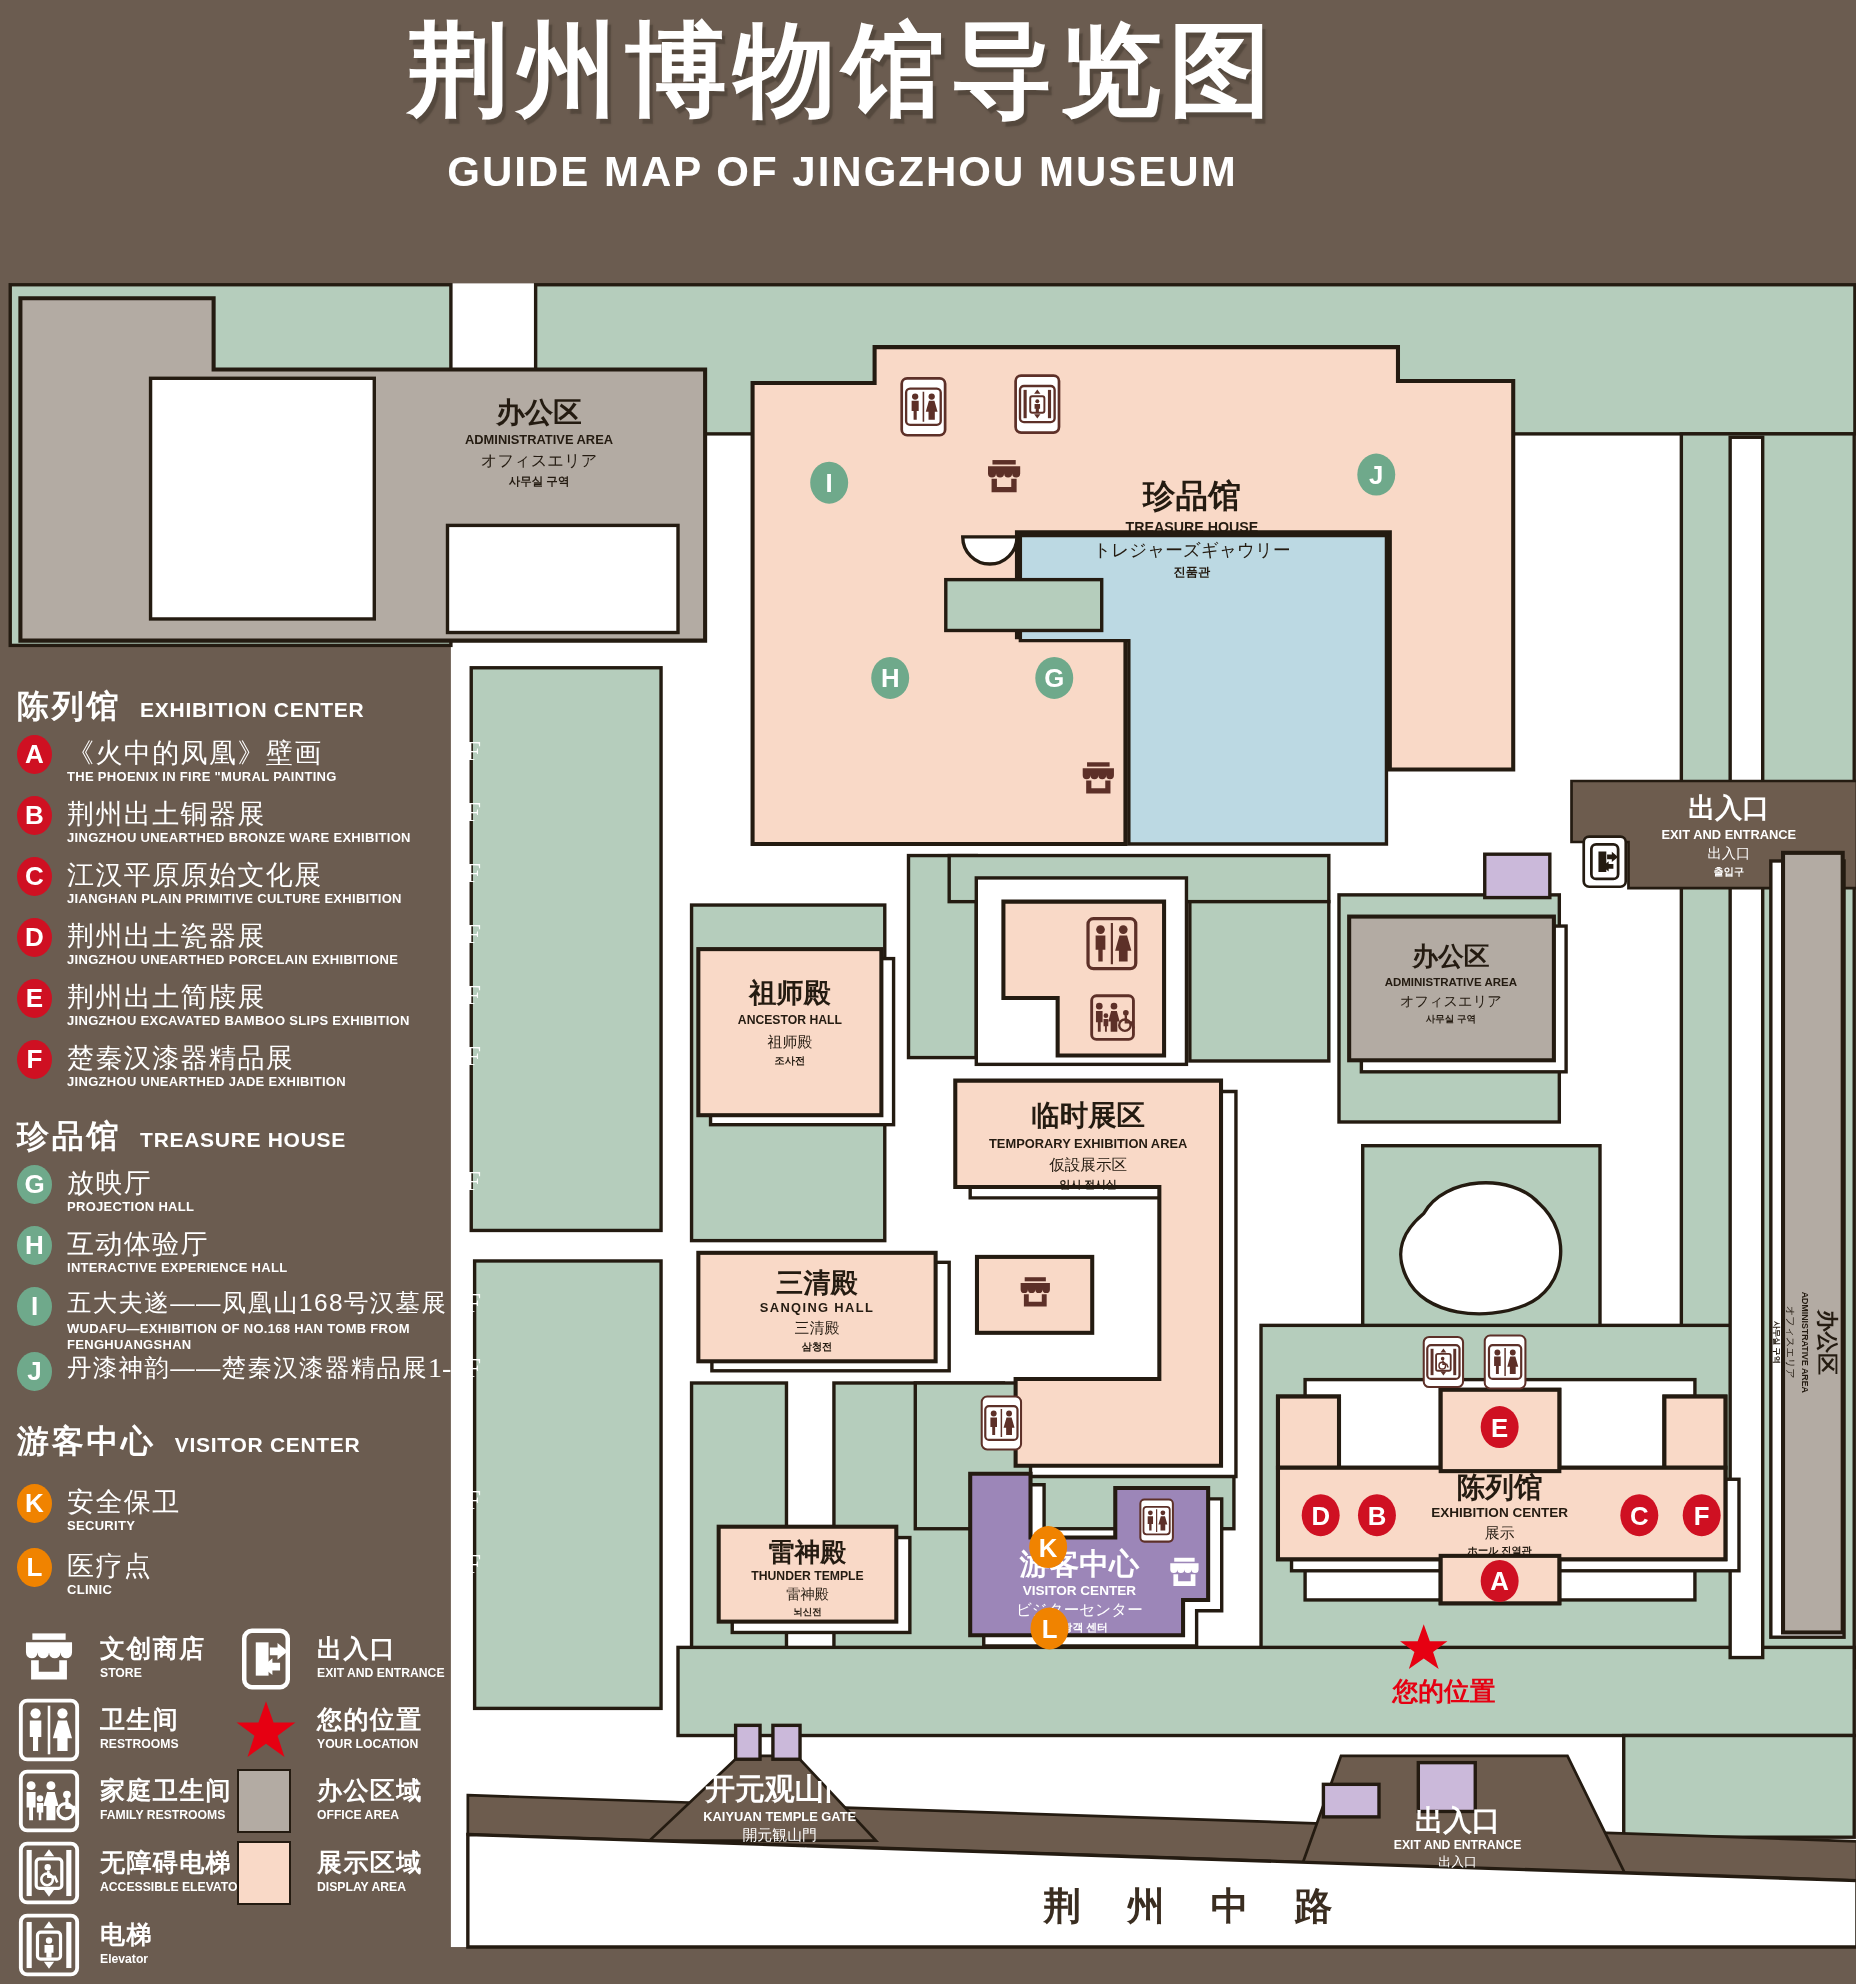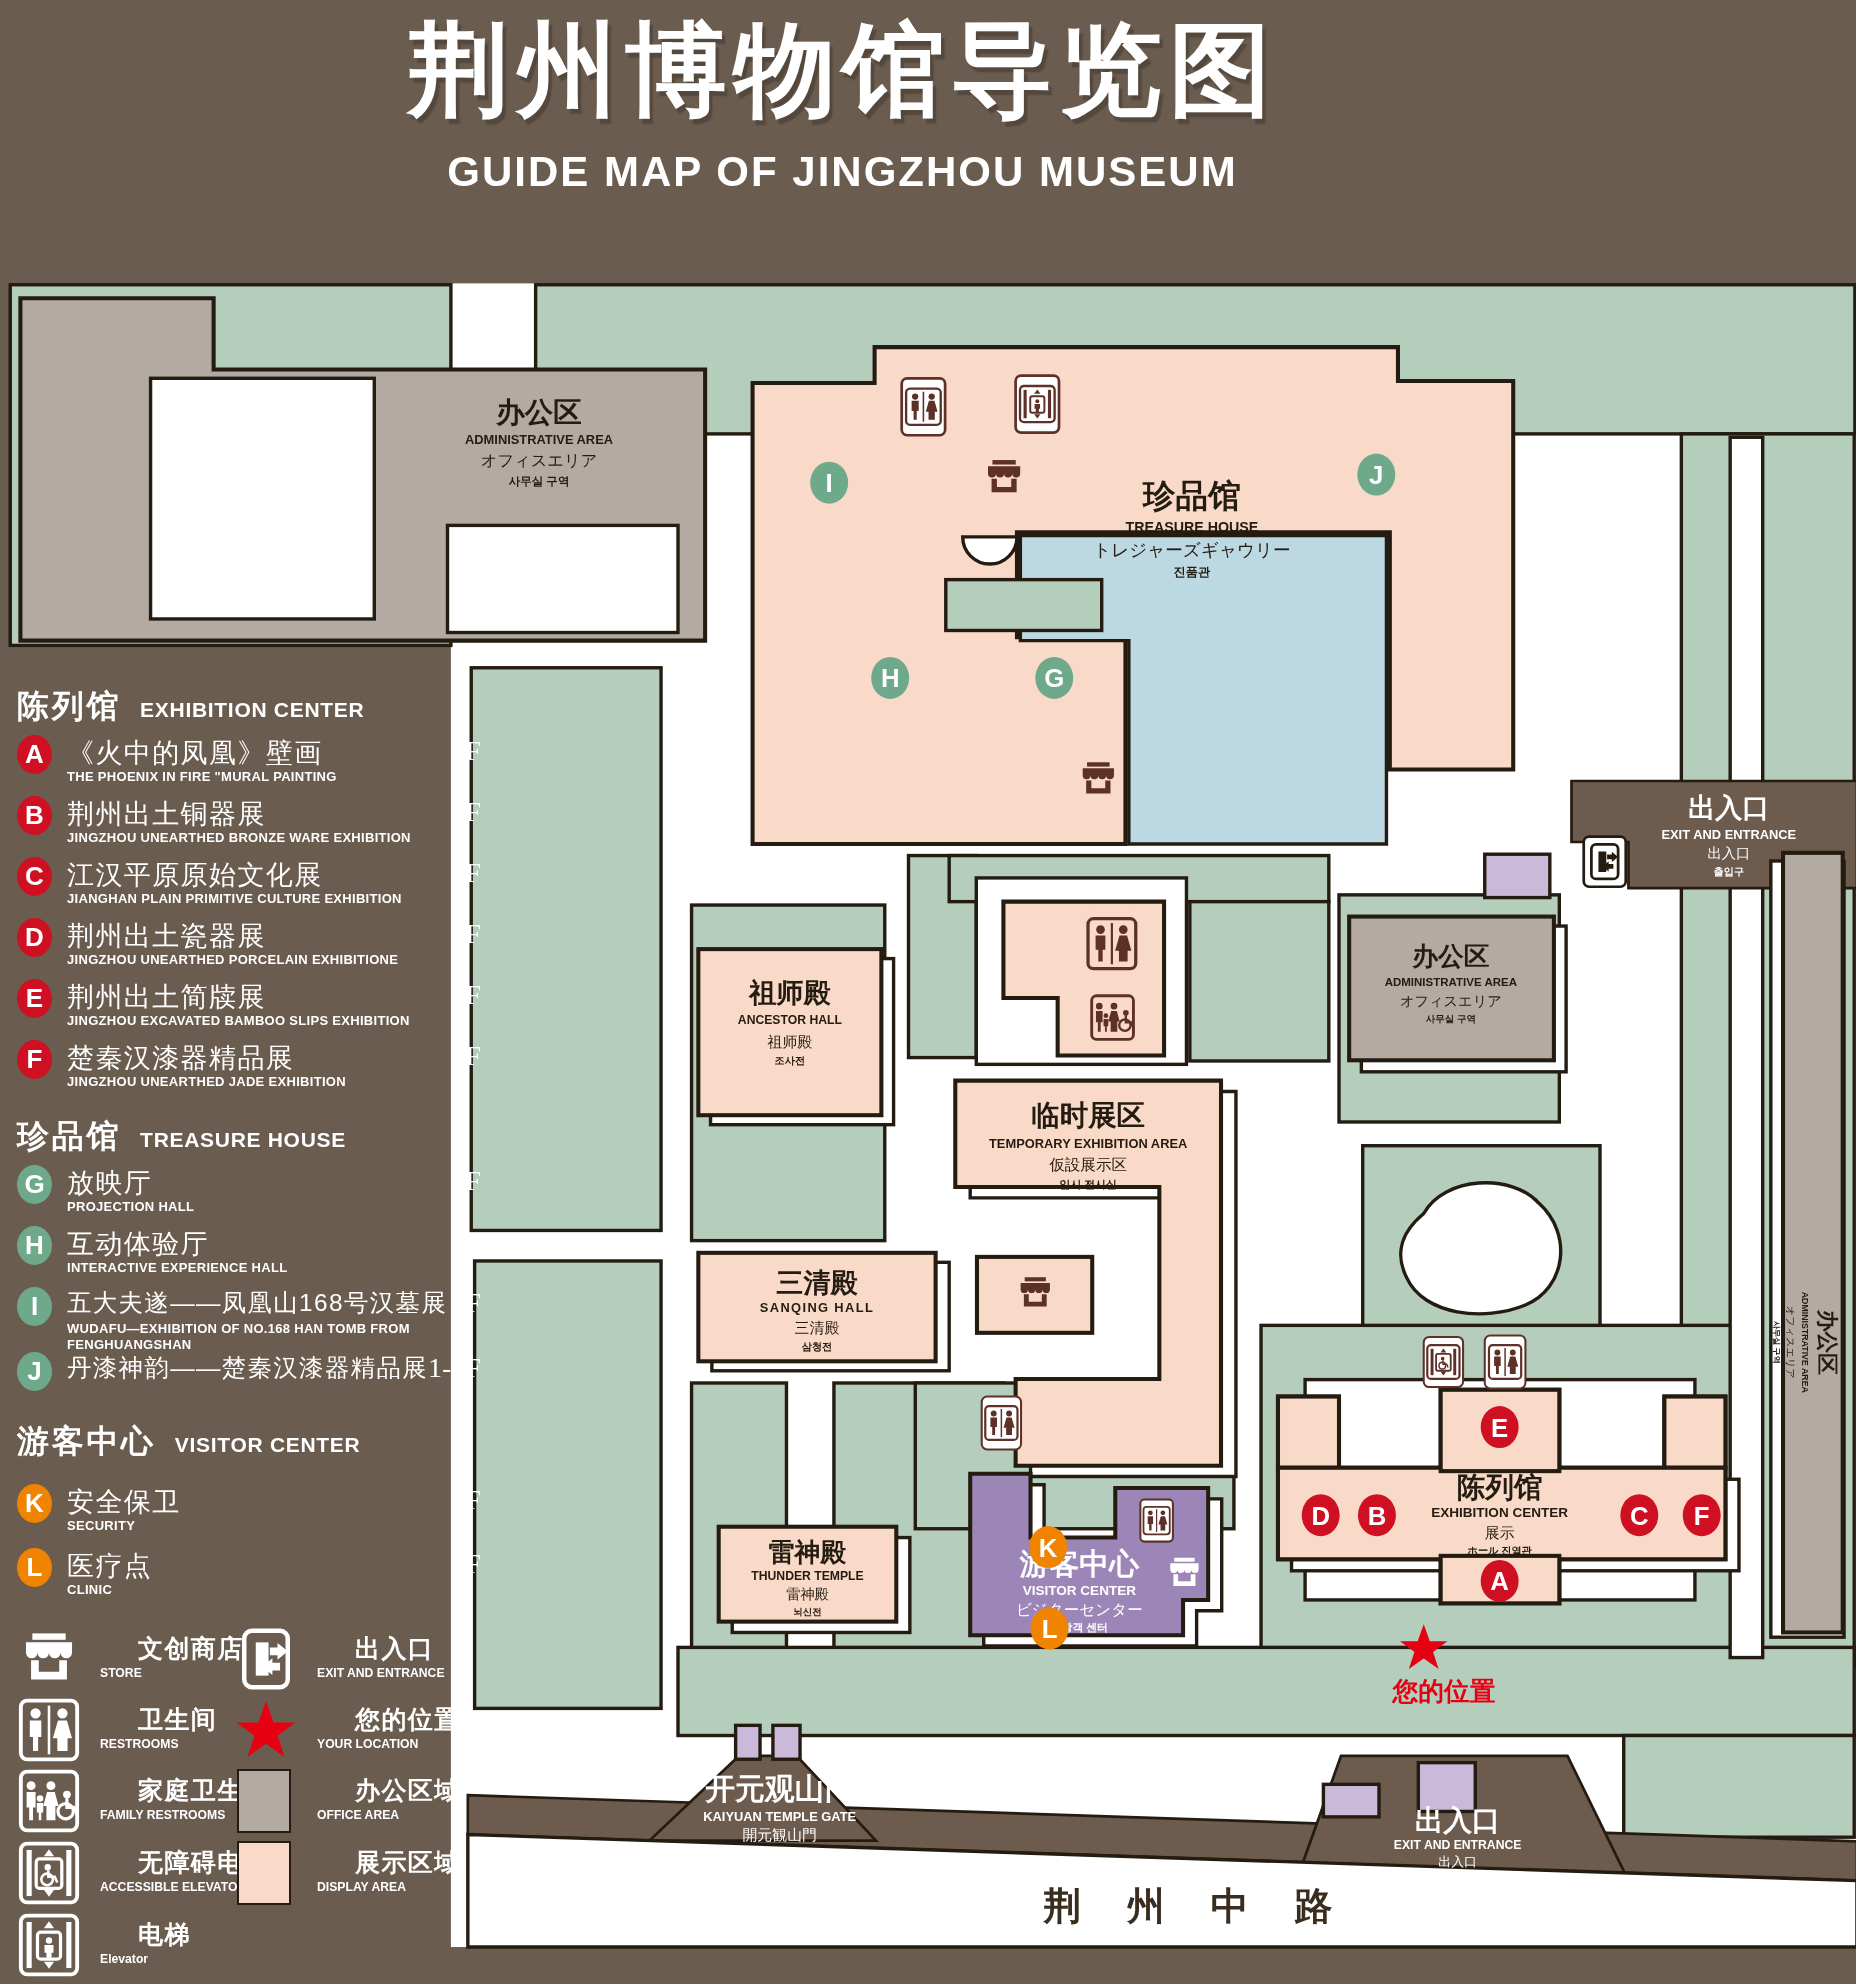--- a/index.html
+++ b/index.html
@@ -17,21 +17,21 @@
   .lg-item{position:absolute;left:17px;width:464px;height:58px;color:#fff;}
   .badge{position:absolute;left:0;top:-4.1px;width:35px;height:39px;border-radius:50%;
       display:flex;align-items:center;justify-content:center;font-size:26px;font-weight:900;color:#fff;}
   .b-red{background:#cf1022}.b-green{background:#6fa98b}.b-orange{background:#f08300}
   .lg-zh{position:absolute;left:50px;top:-4.1px;font-size:27px;letter-spacing:1.4px;white-space:nowrap;}
   .lg-fl{position:absolute;right:0;top:-4.1px;font-size:28px;font-family:Liberation Serif, serif;}
   .lg-en{position:absolute;left:50px;top:30px;font-size:13px;font-weight:bold;
       letter-spacing:0.3px;line-height:15.6px;width:407px;}
   .sym-row{position:absolute;color:#fff;}
   .sym-ic{position:absolute;left:0;top:0;width:64px;height:64px;color:#fff;}
-  .sym-zh{position:absolute;left:83px;top:5.4px;font-size:25px;font-weight:bold;letter-spacing:1.4px;white-space:nowrap;margin-left:38px;}
+  .sym-zh{position:absolute;left:83px;top:5.4px;font-size:25px;font-weight:bold;letter-spacing:1.4px;white-space:nowrap;}
   .sym-en{position:absolute;left:83px;top:39px;font-size:12.2px;font-weight:bold;white-space:nowrap;}
   .swatch{position:absolute;left:2.7px;top:0;width:54px;height:64px;border:2.7px solid #241b11;box-sizing:border-box;}
 </style>
 </head>
 <body>
 
 <svg class="map" width="1857" height="1985" viewBox="0 0 2739 2928">
   <defs>
     <symbol id="sym-restroom" viewBox="0 0 100 100">
       <rect x="6" y="4" width="88" height="92" rx="10" fill="none" stroke="currentColor" stroke-width="6"></rect>

